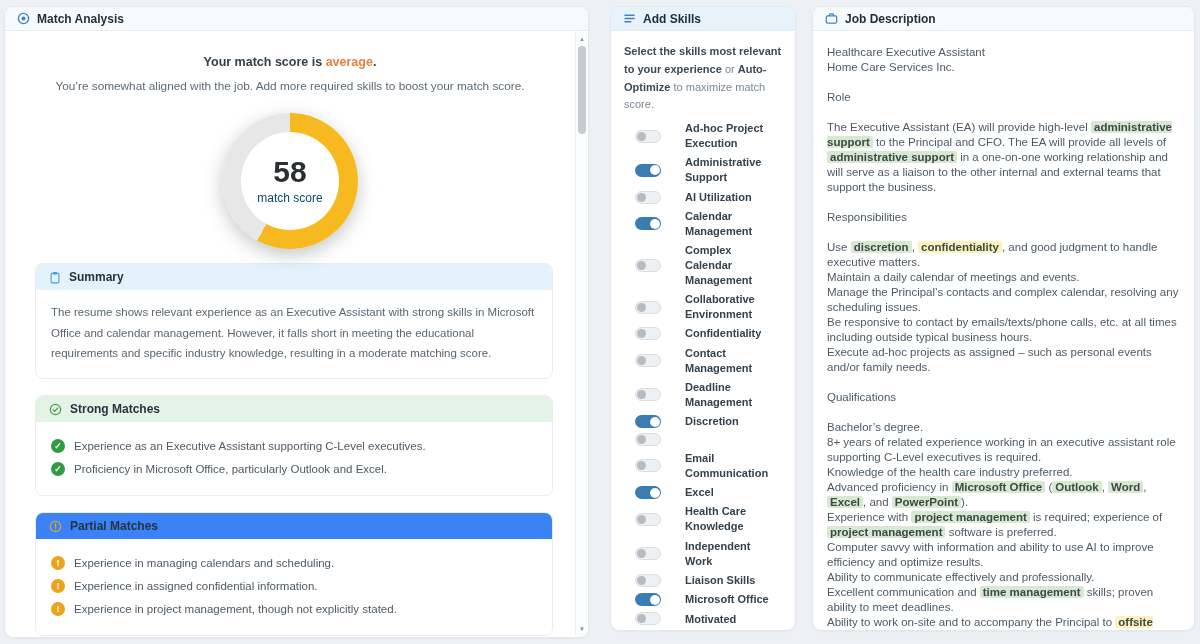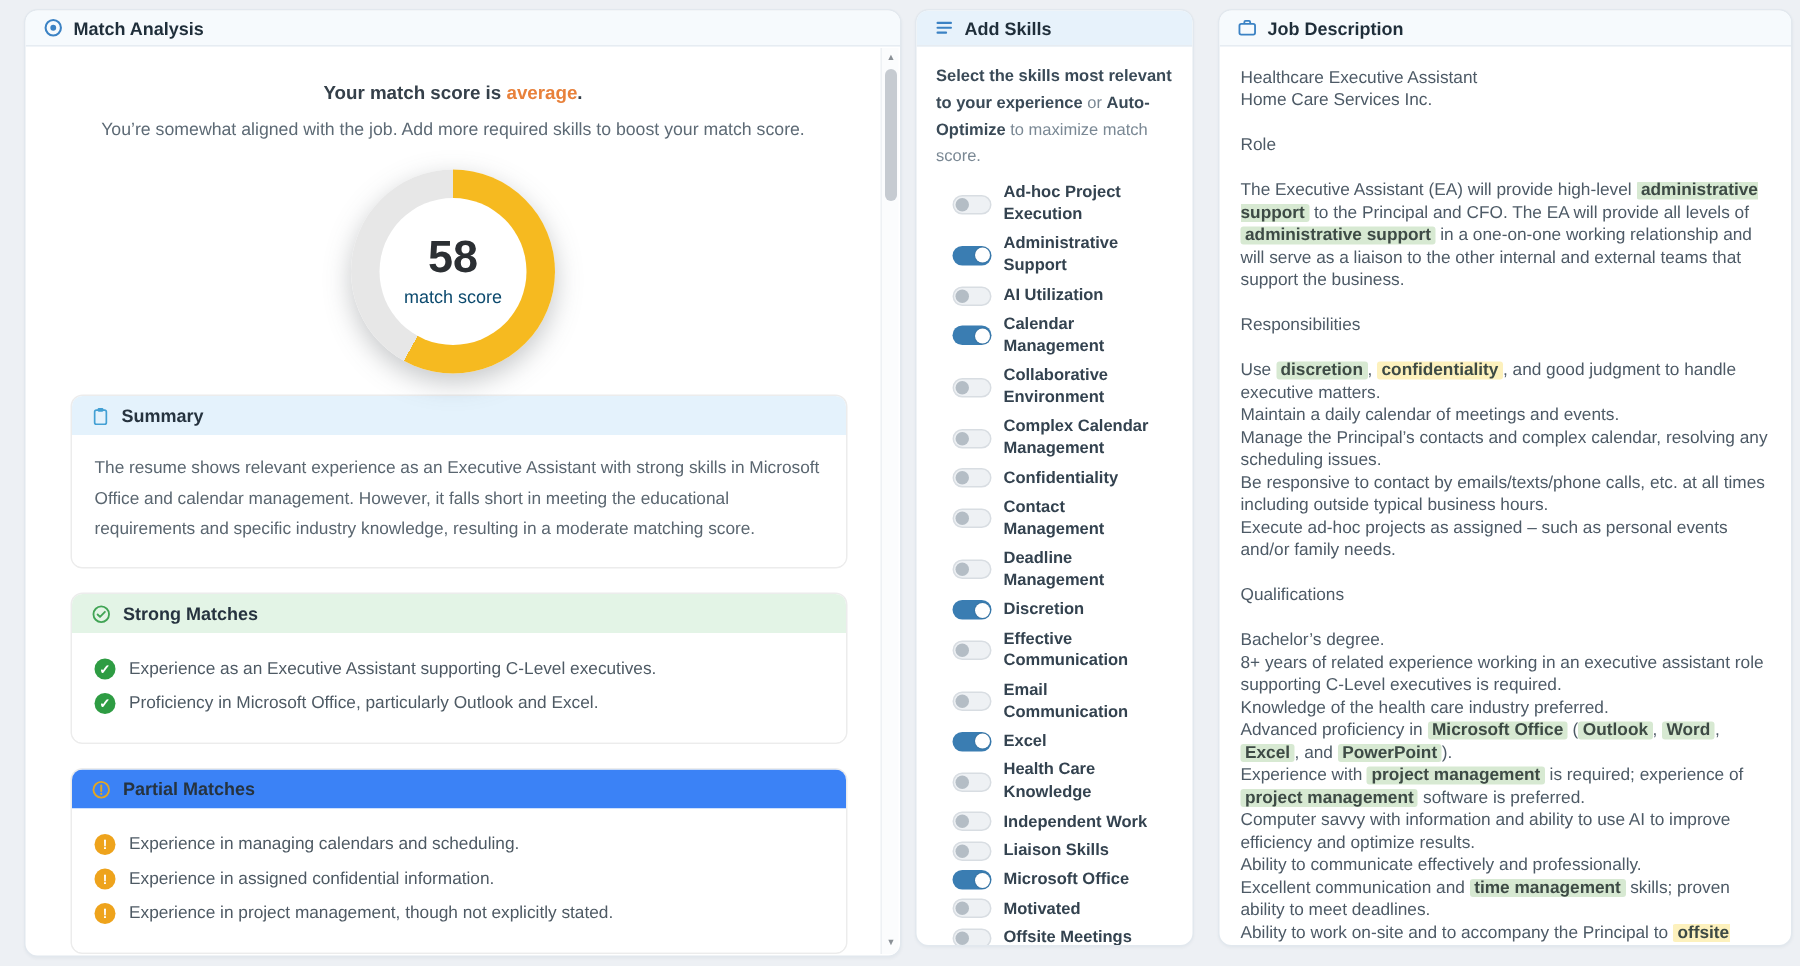--- a/index.html
+++ b/index.html
@@ -1,20 +1,20 @@
 <!DOCTYPE html>
 <html><head>
 <meta charset="utf-8">
 <style>
   * { margin:0; padding:0; box-sizing:border-box; }
   html,body { width:1200px; height:644px; overflow:hidden; }
   body { background:#edf0f4; font-family:"Liberation Sans", sans-serif; position:relative; }
 
   .panel { position:absolute; background:#fff; border:1px solid #e2e8ee; border-radius:9px; box-shadow:0 1px 2px rgba(30,50,70,.04); overflow:hidden; }
-  #panel-left  { left:16px;   top:6px; width:585px; height:632px; }
+  #panel-left  { left:4px;   top:6px; width:585px; height:632px; }
   #panel-mid   { left:610px; top:6px; width:186px; height:625px; }
   #panel-right { left:812px; top:6px; width:383px; height:625px; }
 
   .panel-header { height:24px; display:flex; align-items:center; gap:7px; padding:0 12px; border-bottom:1px solid #e6ecf2; font-size:12px; font-weight:700; color:#1f2e3a; }
   #panel-left  .panel-header { background:#f6fafd; }
   #panel-mid   .panel-header { background:#e7f2fb; }
   #panel-right .panel-header { background:#f6fafd; }
   .hicon { display:flex; align-items:center; }
 
   
@@ -43,21 +43,21 @@
 
   .scrollbar { position:absolute; top:25px; right:1px; bottom:1px; width:12px; background:#fbfcfd; border-left:1px solid #eef1f4; }
   .sb-arrow { position:absolute; left:0; width:12px; height:10px; font-size:6px; color:#8a9096; display:flex; align-items:center; justify-content:center; }
   .sb-up { top:2px; } .sb-down { bottom:2px; }
   .sb-thumb { position:absolute; left:2px; top:14px; width:8px; height:88px; border-radius:4px; background:#c6cbd1; }
 
   
   .intro { padding:12px 13px 7px; font-size:11px; line-height:1.62; color:#7a8894; }
   .intro b { color:#3a4a57; }
   .skill-list { padding:0 0 8px; }
-  .skill-row { display:flex; align-items:center; gap:8px; padding:0 24px; margin-bottom:4.5px; }
+  .skill-row { display:flex; align-items:center; gap:24px; padding:0 24px; margin-bottom:4.5px; }
   .toggle { width:26px; height:13px; border-radius:7px; position:relative; flex:none; cursor:pointer; }
   .toggle.off { background:#eef1f4; border:1px solid #d8dde2; }
   .toggle.off::after { content:""; position:absolute; left:1px; top:1px; width:9px; height:9px; border-radius:50%; background:#b4bdc5; }
   .toggle.on { background:#3a7db2; }
   .toggle.on::after { content:""; position:absolute; right:1.5px; top:1.5px; width:10px; height:10px; border-radius:50%; background:#fff; box-shadow:0 0 1px rgba(0,0,0,.3); }
   .skill-label { font-size:11px; font-weight:600; color:#33424f; line-height:1.35; }
 
   
   .jd-body { padding:14px 14px; font-size:11.5px; line-height:15px; color:#4d5a66; }
   .jd-block { margin-bottom:15px; }
@@ -194,45 +194,44 @@
       <div class="skill-row">
         <span class="toggle off"></span>
         <span class="skill-label">AI Utilization</span>
       </div>
       <div class="skill-row">
         <span class="toggle on"></span>
         <span class="skill-label">Calendar Management</span>
       </div>
       <div class="skill-row">
         <span class="toggle off"></span>
+        <span class="skill-label">Complex Calendar Management</span>
+      </div>
+      <div class="skill-row">
+        <span class="toggle off"></span>
         <span class="skill-label">Collaborative Environment</span>
       </div>
       <div class="skill-row">
         <span class="toggle off"></span>
-        <span class="skill-label">Complex Calendar Management</span>
-      </div>
-      <div class="skill-row">
-        <span class="toggle off"></span>
         <span class="skill-label">Confidentiality</span>
       </div>
       <div class="skill-row">
         <span class="toggle off"></span>
         <span class="skill-label">Contact Management</span>
       </div>
       <div class="skill-row">
         <span class="toggle off"></span>
         <span class="skill-label">Deadline Management</span>
       </div>
       <div class="skill-row">
         <span class="toggle on"></span>
         <span class="skill-label">Discretion</span>
       </div>
       <div class="skill-row">
         <span class="toggle off"></span>
-        <span class="skill-label">Effective Communication</span>
       </div>
       <div class="skill-row">
         <span class="toggle off"></span>
         <span class="skill-label">Email Communication</span>
       </div>
       <div class="skill-row">
         <span class="toggle on"></span>
         <span class="skill-label">Excel</span>
       </div>
       <div class="skill-row">

